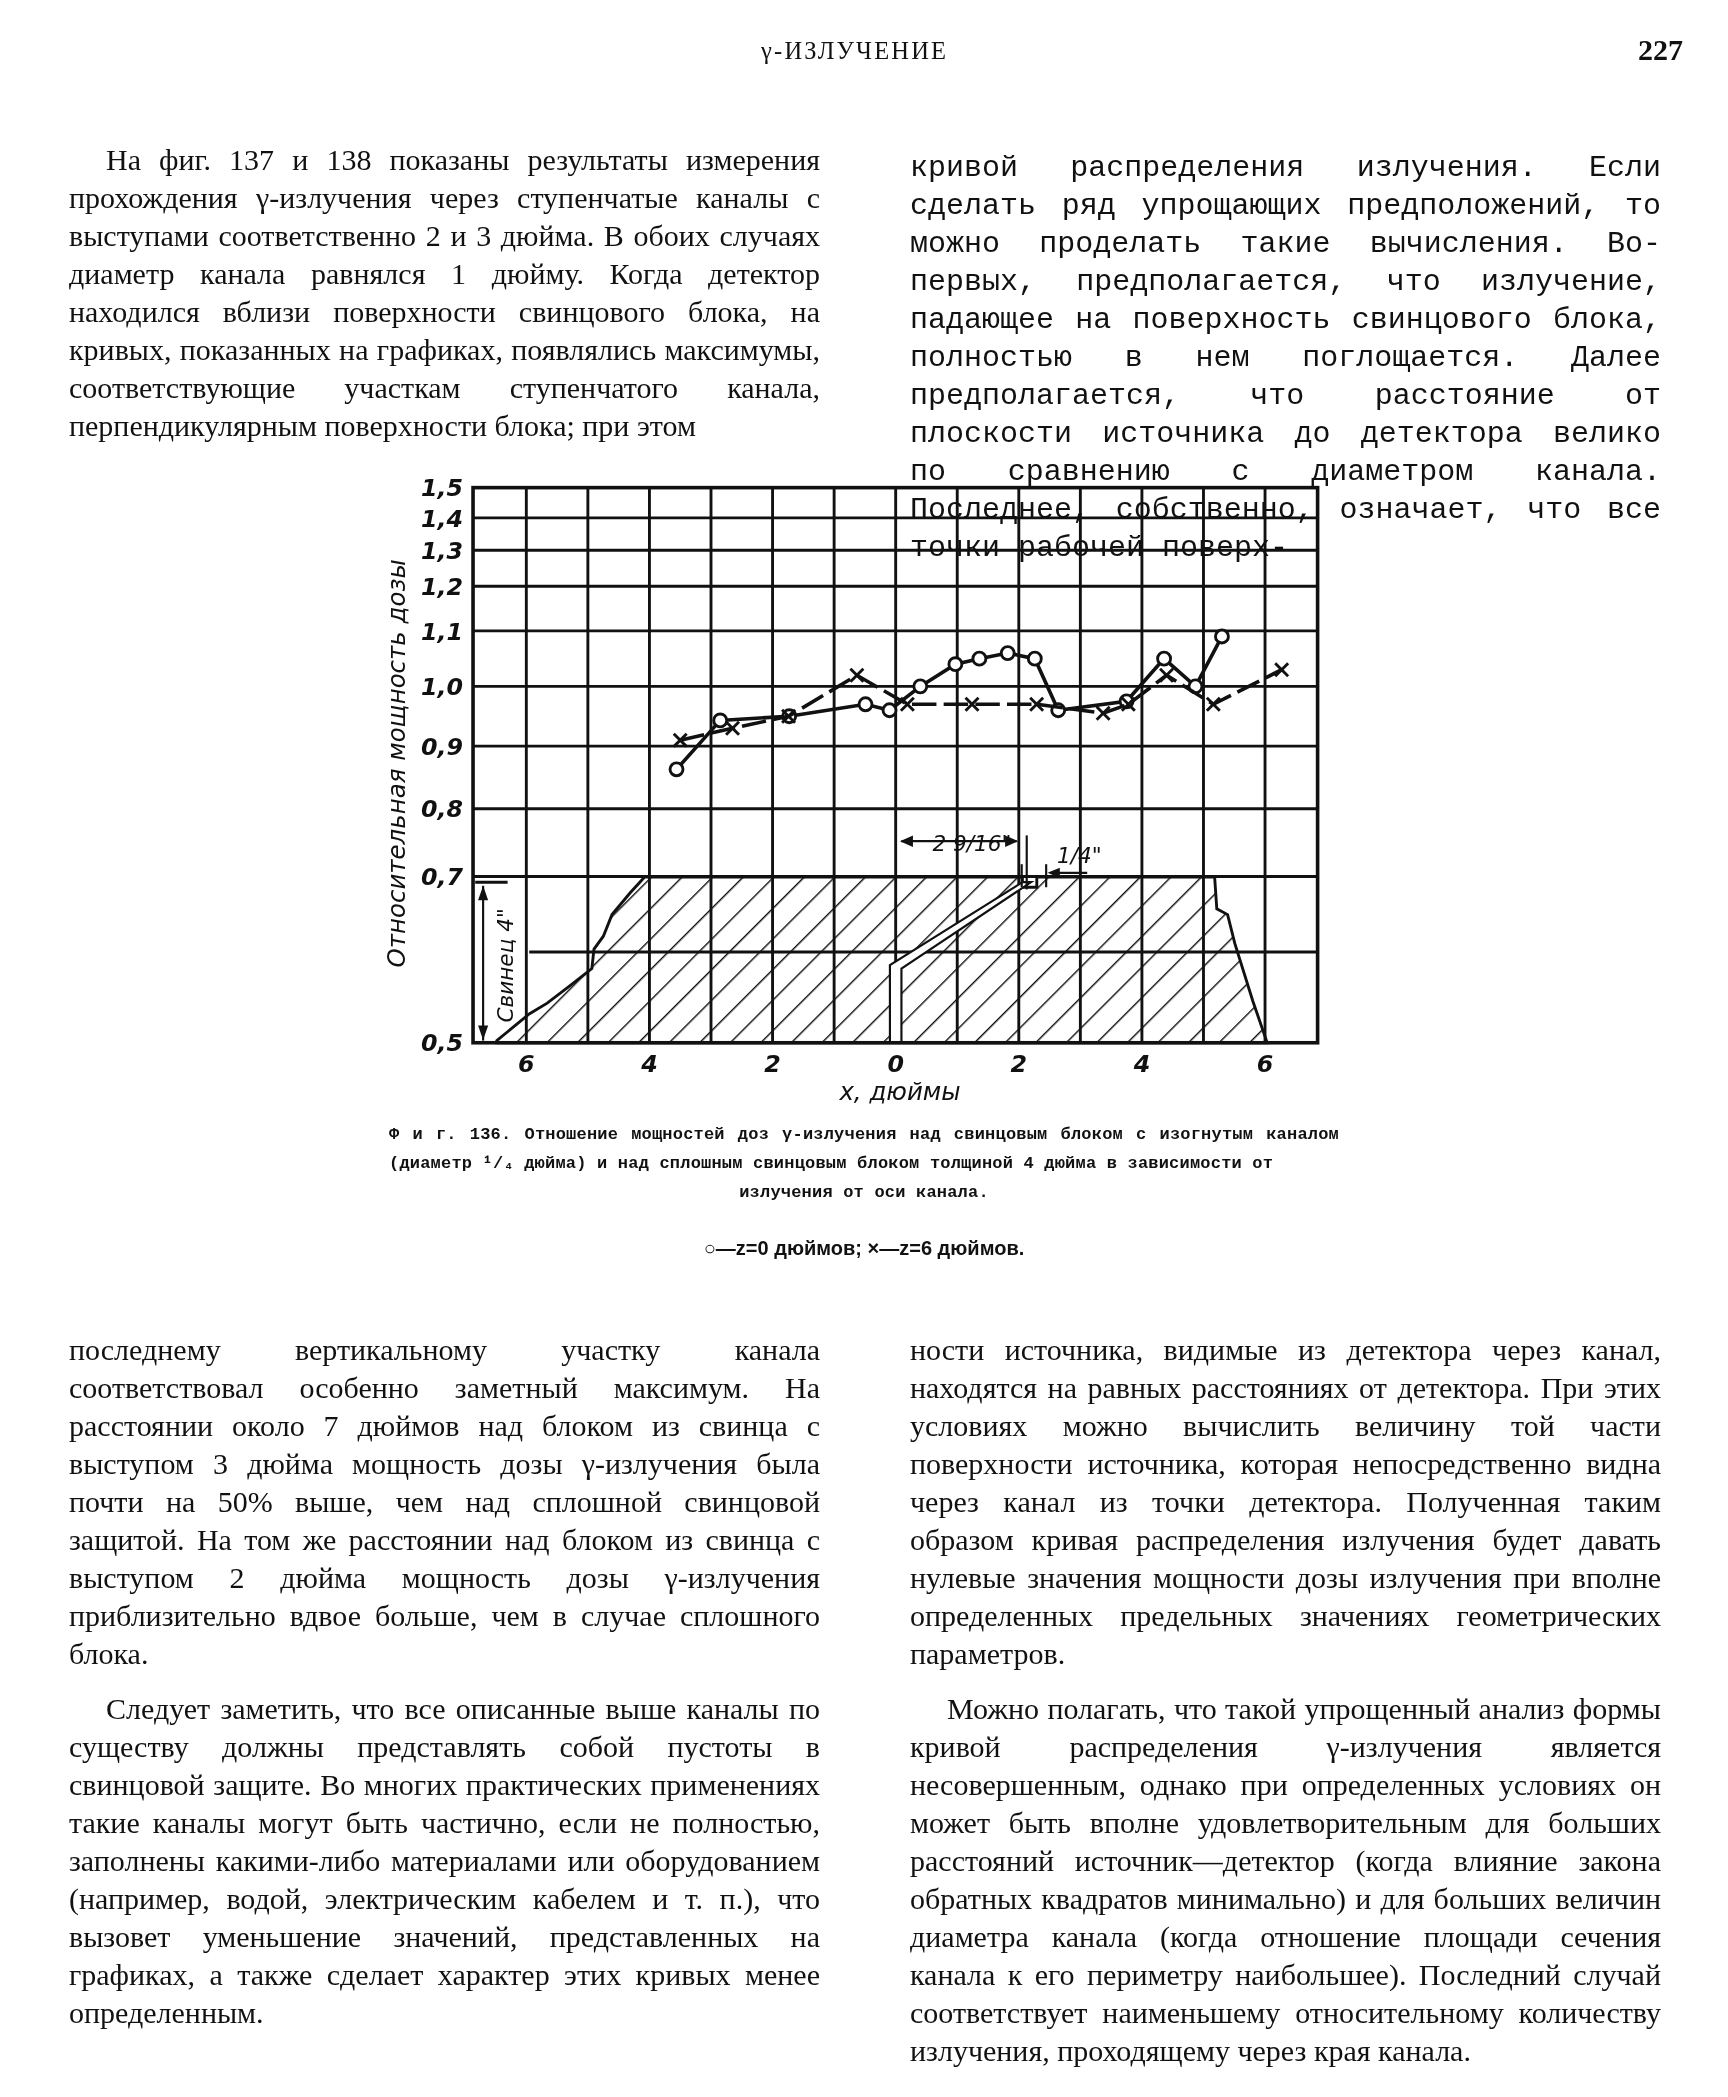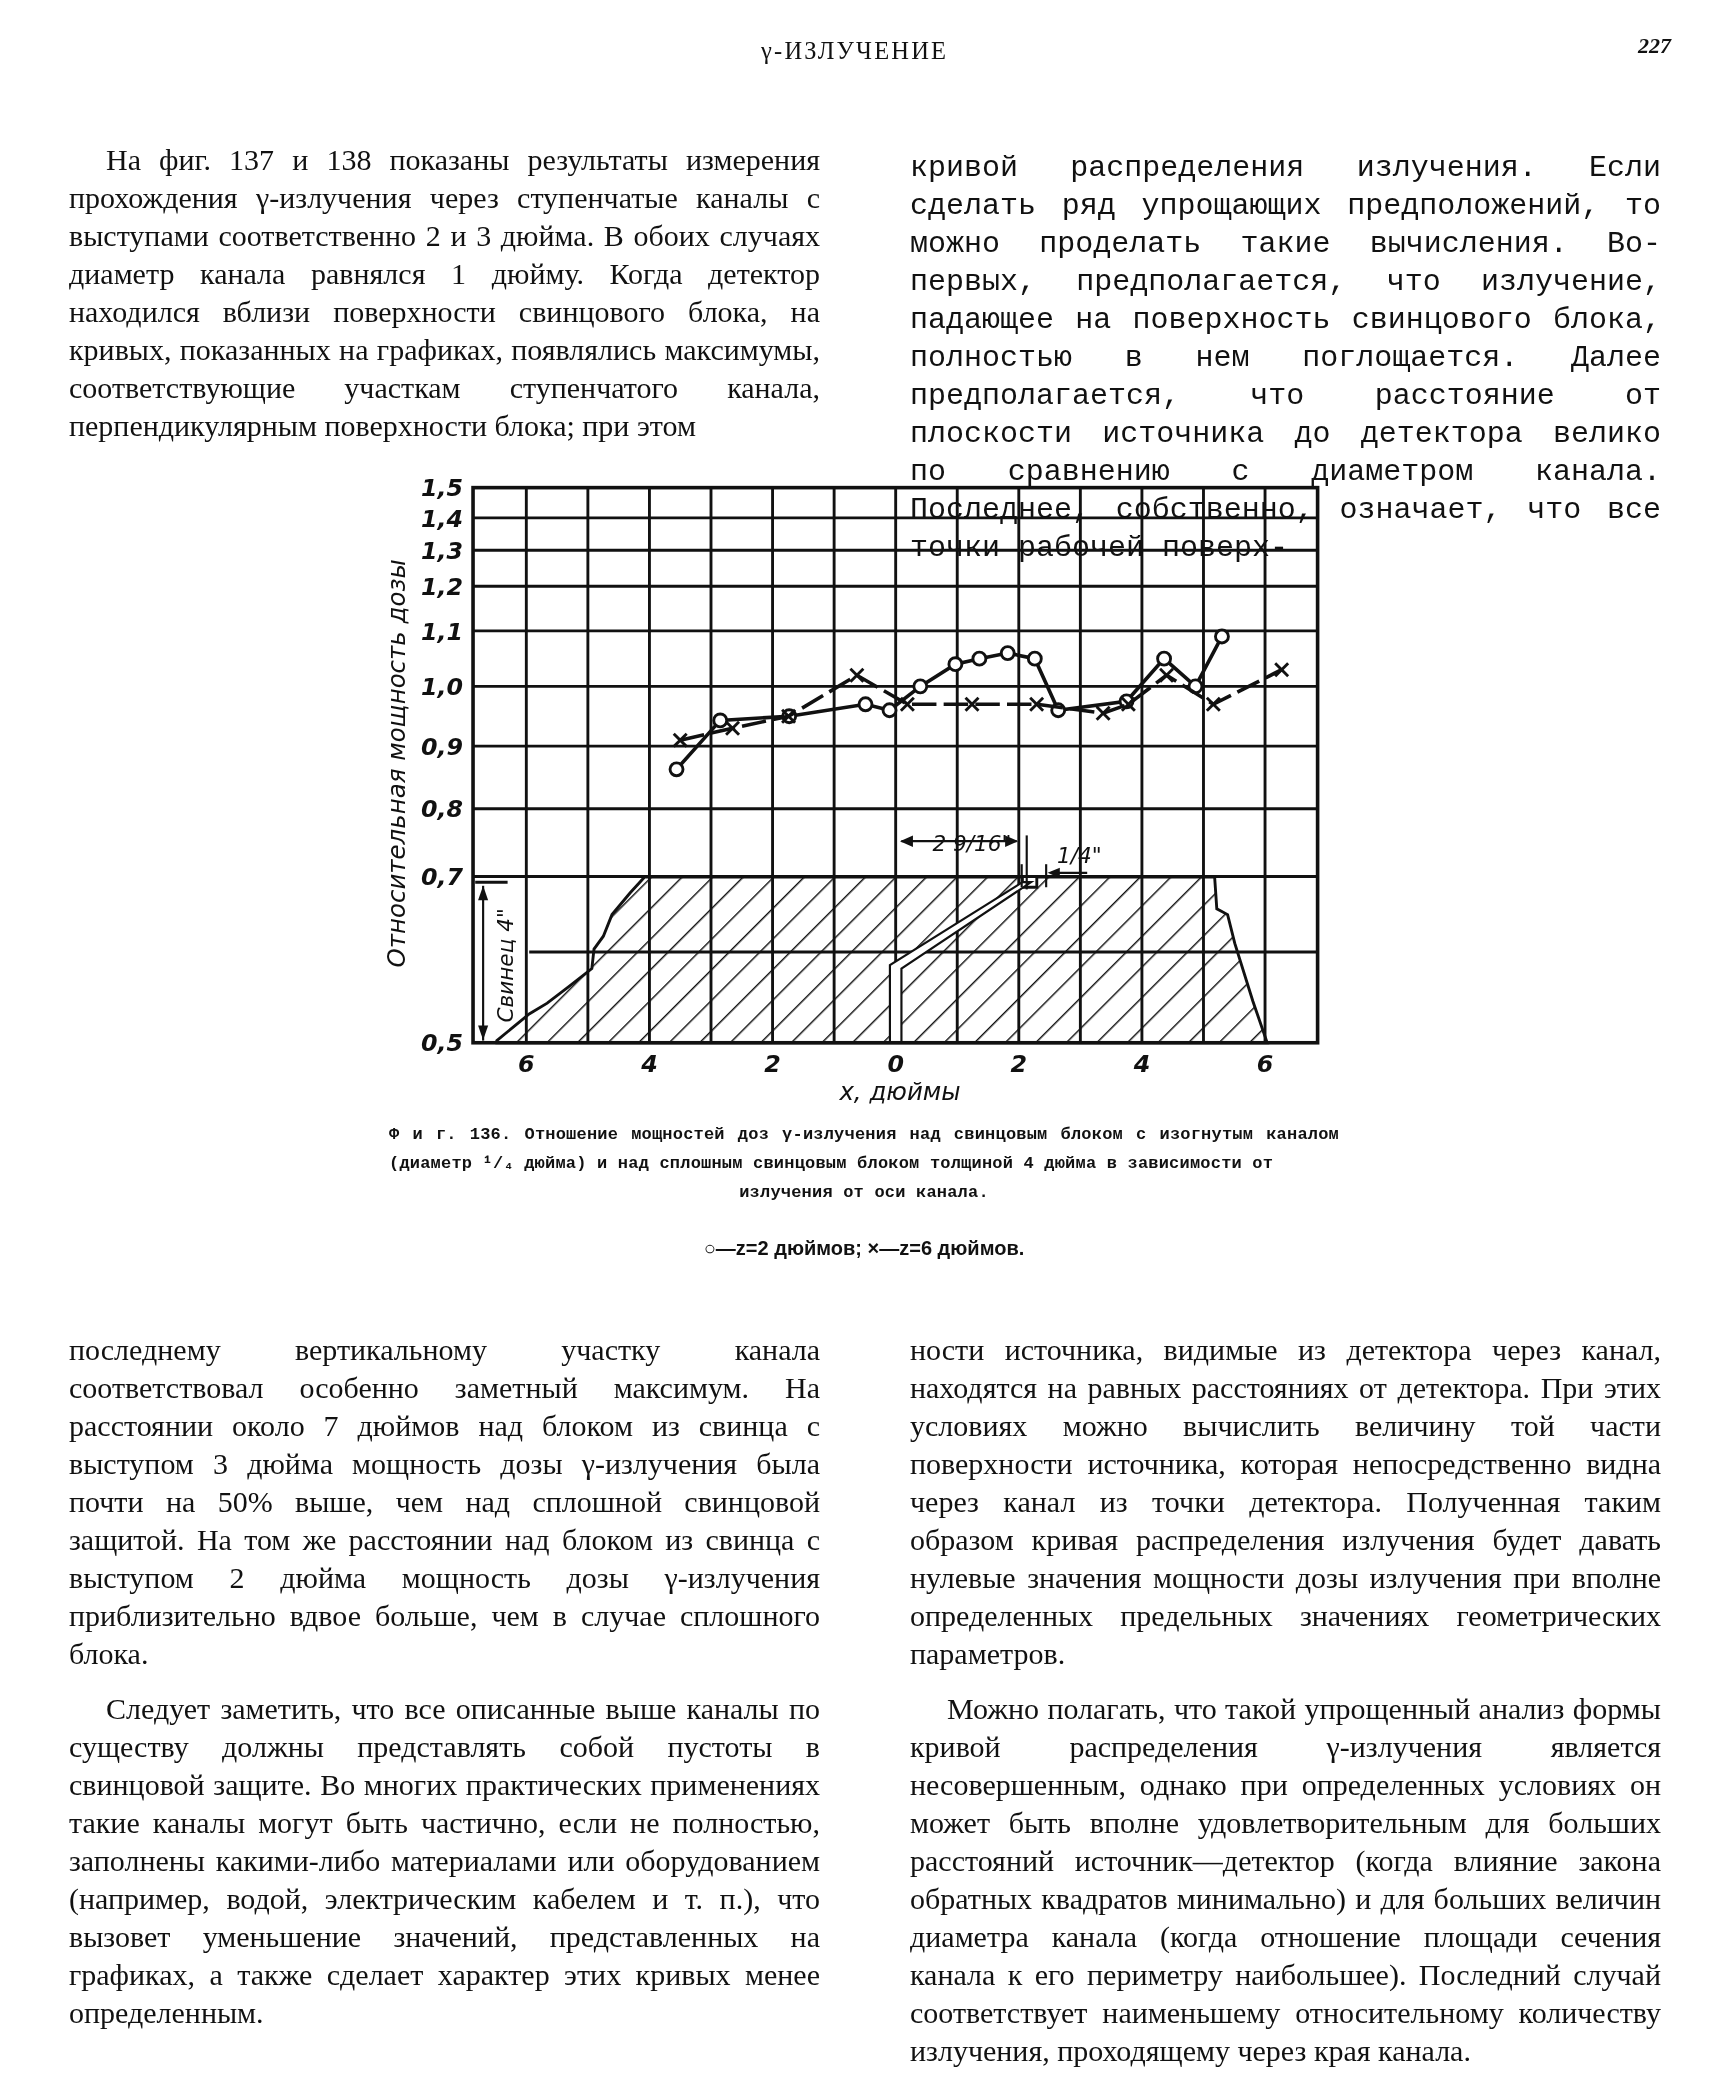--- a/index.html
+++ b/index.html
@@ -1,20 +1,20 @@
 <!DOCTYPE html>
 <html style="font-size:11.5px"><head>
 <meta charset="utf-8">
 <style>
   html, body { margin: 0; padding: 0; background: #ffffff; }
   body { width: 1728px; height: 2097px; position: relative; overflow: hidden;
          font-family: "Liberation Serif", "DejaVu Serif", serif; color: #111; }
   .running-head { position: absolute; top: 37px; left: 0; width: 1728px; height: 43px; margin-left: 12px; }
   .running-title { position: absolute; left: 749px; top: 0; font-size: 24.5px; letter-spacing: 2.2px; }
-  .page-number { position: absolute; left: 1626px; top: -4.3px; font-size: 22px; font-weight: bold; font-style: italic; }
+  .page-number { position: absolute; left: 1626px; top: -4.3px; font-size: 30px; font-weight: bold; }
   .col { position: absolute; width: 785px; font-size: 30px; line-height: 38px; text-align: justify;
          font-family: "Liberation Serif", serif; transform-origin: 0 0; }
   .col p { margin: 17px; text-indent: 0; }
   .col p.indent { text-indent: 37px; }
   .col-top-left { left: 52px; top: 124px; }
   .col-top-right { left: 893px; top: 132px; font-family: Liberation Mono, monospace; }
   .col-bot-left { left: 52px; top: 1314px; }
   .col-bot-right { left: 893px; top: 1314px; }
   .figure { position: absolute; left: 0; top: 0; width: 1728px; height: 1282px; pointer-events: none; }
   .figure svg { position: absolute; left: 0; top: 0; }
@@ -191,15 +191,15 @@
           <line x1="1771.085" y1="920.9" x2="1789.085" y2="938.9" stroke="#111" stroke-width="4"></line>
           <line x1="1771.085" y1="938.9" x2="1789.085" y2="920.9" stroke="#111" stroke-width="4"></line>
         </g>
       </g>
   </svg>
 
   <div class="caption">
     <span>Ф и г. 136. Отношение мощностей доз γ-излучения над свинцовым блоком с изогнутым каналом (диаметр ¹/₄ дюйма) и над сплошным свинцовым блоком толщиной 4 дюйма в зависимости от</span>
     <span class="cap-last">излучения от оси канала.</span>
   </div>
-  <div class="legend-line">○—z=2 дюймов; ×—z=6 дюймов.</div>
+  <div class="legend-line">○—z=0 дюймов; ×—z=6 дюймов.</div>
 </div>
 
 
 </body></html>

